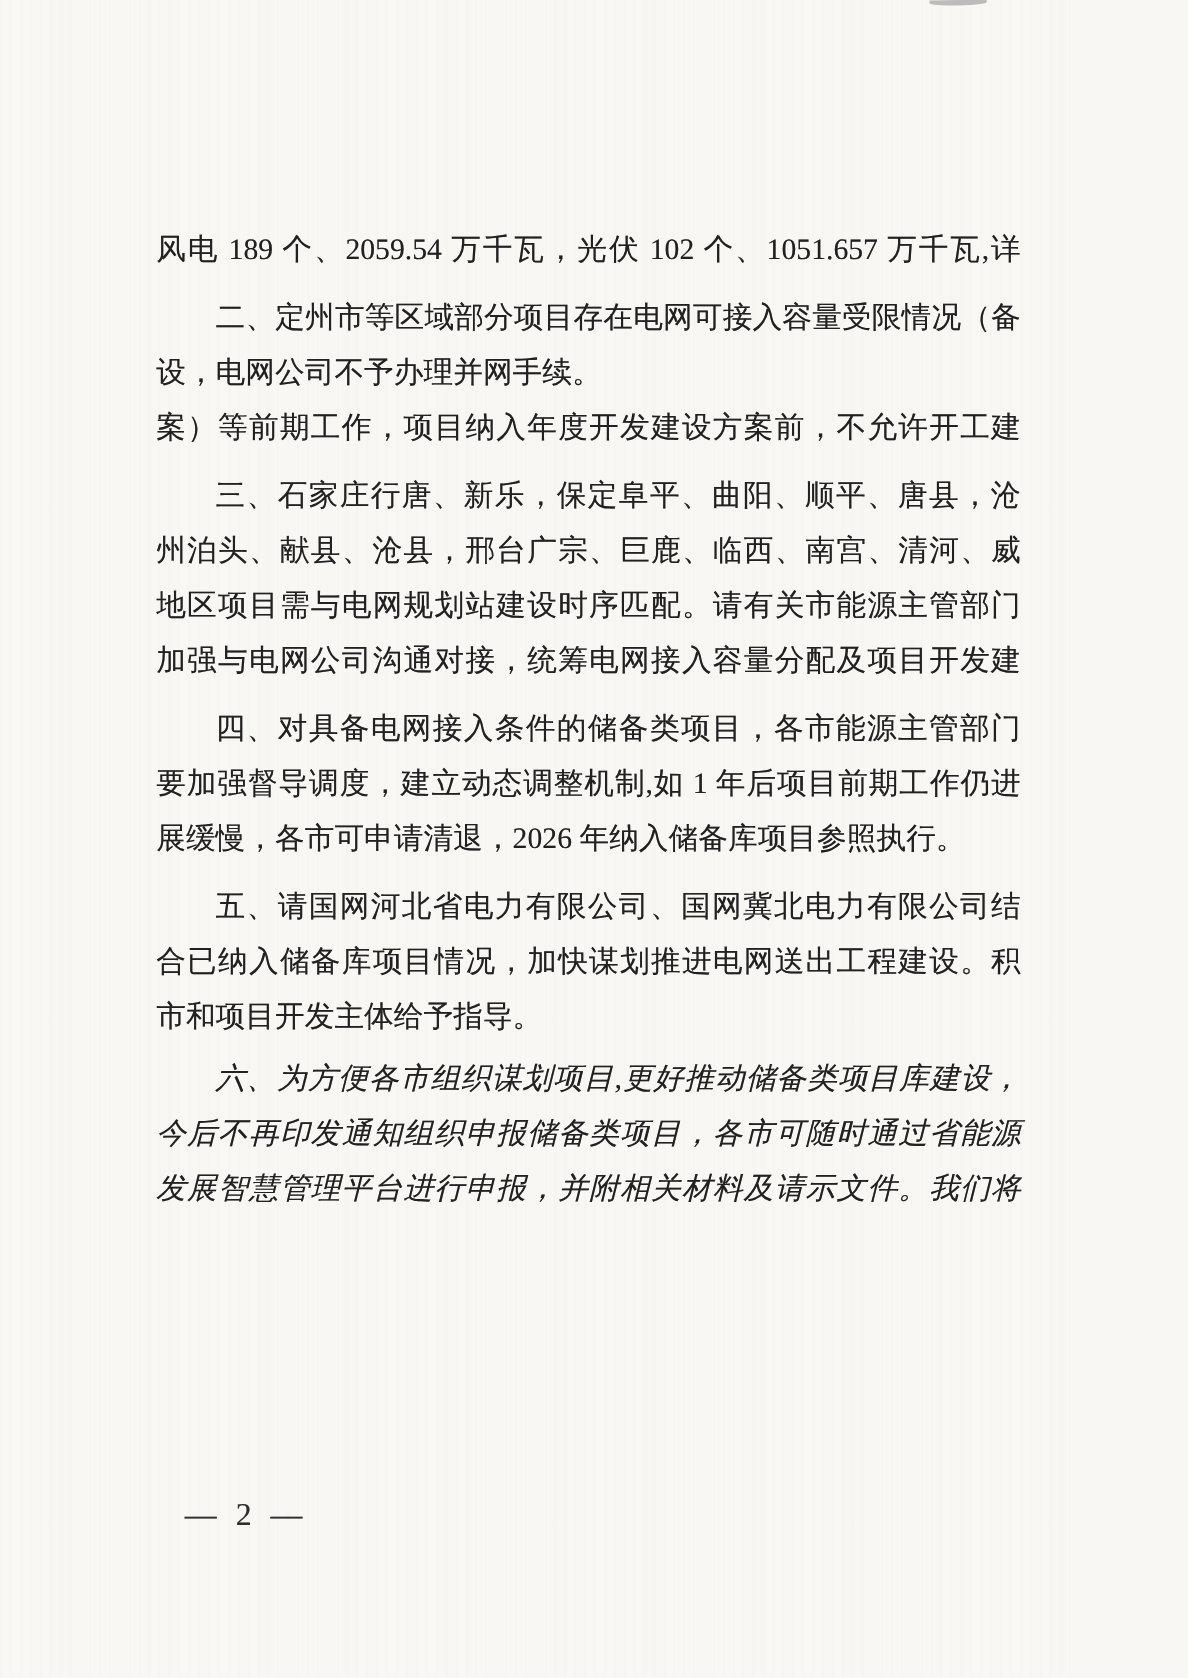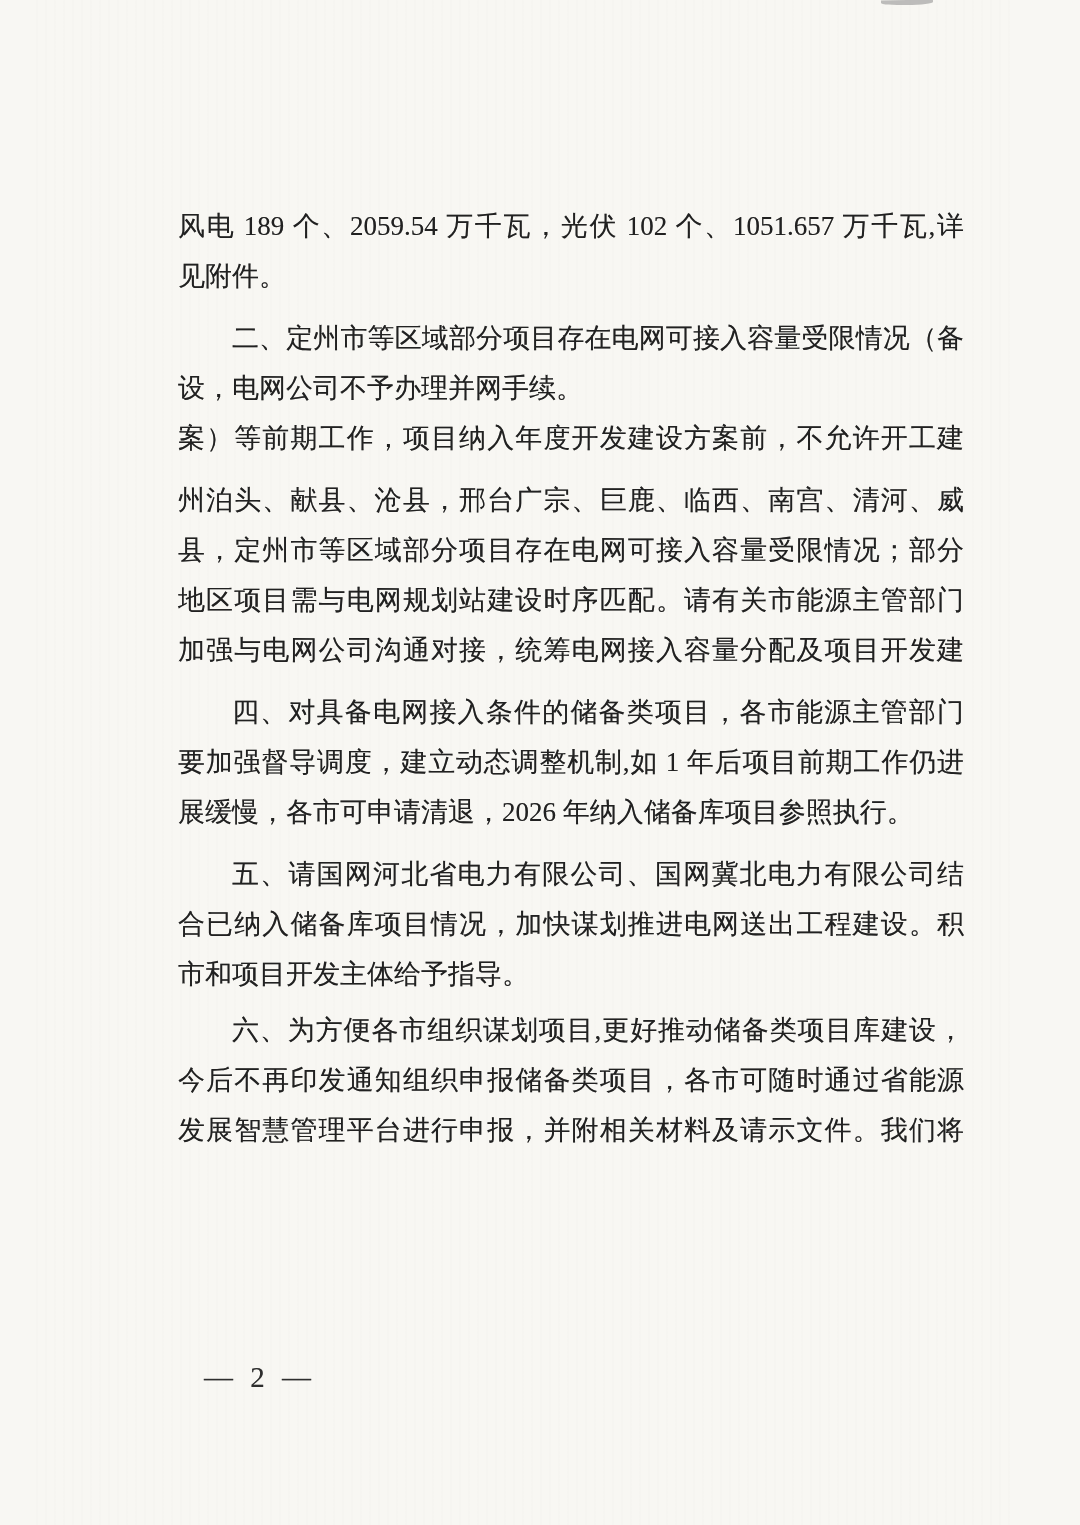--- a/index.html
+++ b/index.html
@@ -12,36 +12,35 @@
   body{
     width:1080px;height:1525px;
     background:var(--bg);
     font-family:"Liberation Serif","DejaVu Serif",serif;
   }
   .page{
     position:relative;width:981px;height:1525px;overflow:hidden;
     background:
       repeating-linear-gradient(90deg, rgba(0,0,0,0.008) 0 2px, rgba(0,0,0,0) 2px 9px),
       var(--bg);
-    margin-left: 36px;
   }
   .scan-mark{
     position:absolute;left:845px;top:0;width:52px;height:5px;
     background:var(--mark);opacity:.55;border-radius:0 0 60% 60%;
     transform:rotate(-1deg);
   }
   .content{
     position:absolute;left:142px;top:201px;width:786px;
     color:var(--text);
     font-size:27px;line-height:50px;
     text-align:justify;
     text-shadow:0 0 0.6px rgba(40,40,40,0.45);
   }
   .para{margin:0 0 12px 0;}
-  .para.p6{margin-top:-6px;}
+  .para.p6{margin-top:-6px;font-style:italic;}
   .line{display:block;}
   .line.fill{text-align-last:justify;}
   .line.indent{text-indent:54px;}
   .footer{
     position:absolute;left:168px;top:1360px;
     font-size:29px;line-height:34px;color:var(--footer);
     letter-spacing:5px;
     text-shadow:0 0 0.5px rgba(40,40,40,0.4);
   }
 </style>
@@ -49,32 +48,31 @@
 <body>
 
 <div class="page">
 
   <div class="scan-mark"></div>
 
   <main class="content">
 
     <p class="para p1">
       <span class="line fill">风电 189 个、2059.54 万千瓦，光伏 102 个、1051.657 万千瓦,详</span>
-      <span class="line">见附件。</span>
     </p>
 
     <p class="para p2">
       <span class="line fill indent">二、定州市等区域部分项目存在电网可接入容量受限情况（备</span>
       <span class="line">设，电网公司不予办理并网手续。</span>
       <span class="line fill">案）等前期工作，项目纳入年度开发建设方案前，不允许开工建</span>
     </p>
 
     <p class="para p3">
+      <span class="line fill indent">三、石家庄行唐、新乐，保定阜平、曲阳、顺平、唐县，沧</span>
       <span class="line fill">州泊头、献县、沧县，邢台广宗、巨鹿、临西、南宫、清河、威</span>
-      <span class="line fill">县，定州市等区域部分项目存在电网可接入容量受限情况；部分</span>
       <span class="line fill">地区项目需与电网规划站建设时序匹配。请有关市能源主管部门</span>
       <span class="line fill">加强与电网公司沟通对接，统筹电网接入容量分配及项目开发建</span>
     </p>
 
     <p class="para p4">
       <span class="line fill indent">四、对具备电网接入条件的储备类项目，各市能源主管部门</span>
       <span class="line fill">要加强督导调度，建立动态调整机制,如 1 年后项目前期工作仍进</span>
       <span class="line">展缓慢，各市可申请清退，2026 年纳入储备库项目参照执行。</span>
     </p>
 

